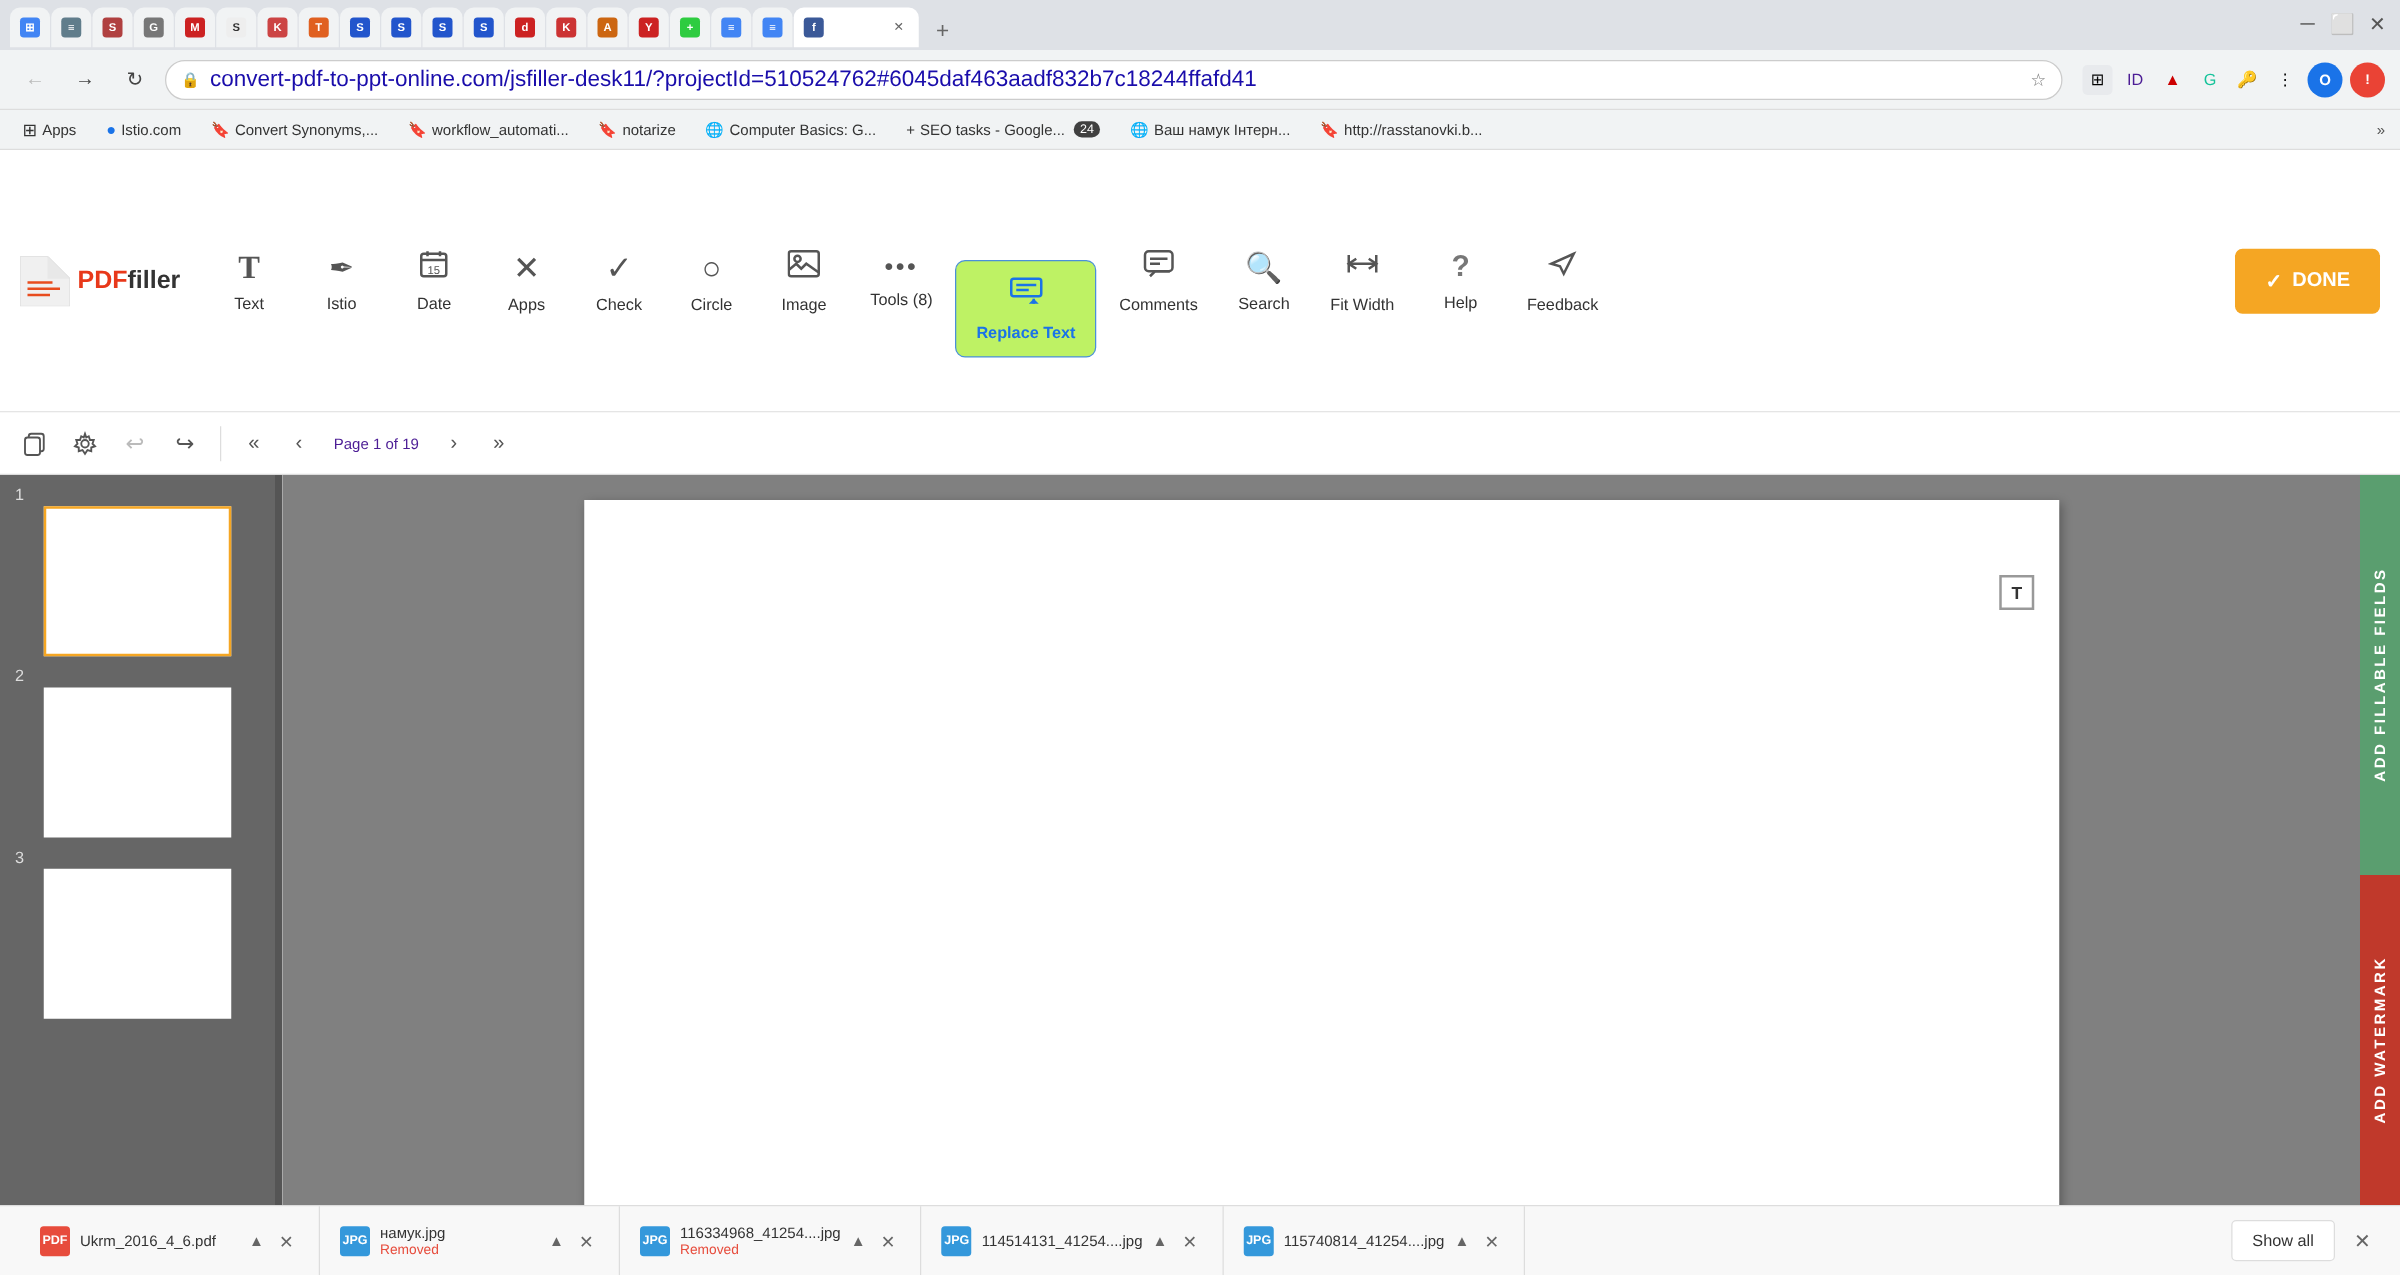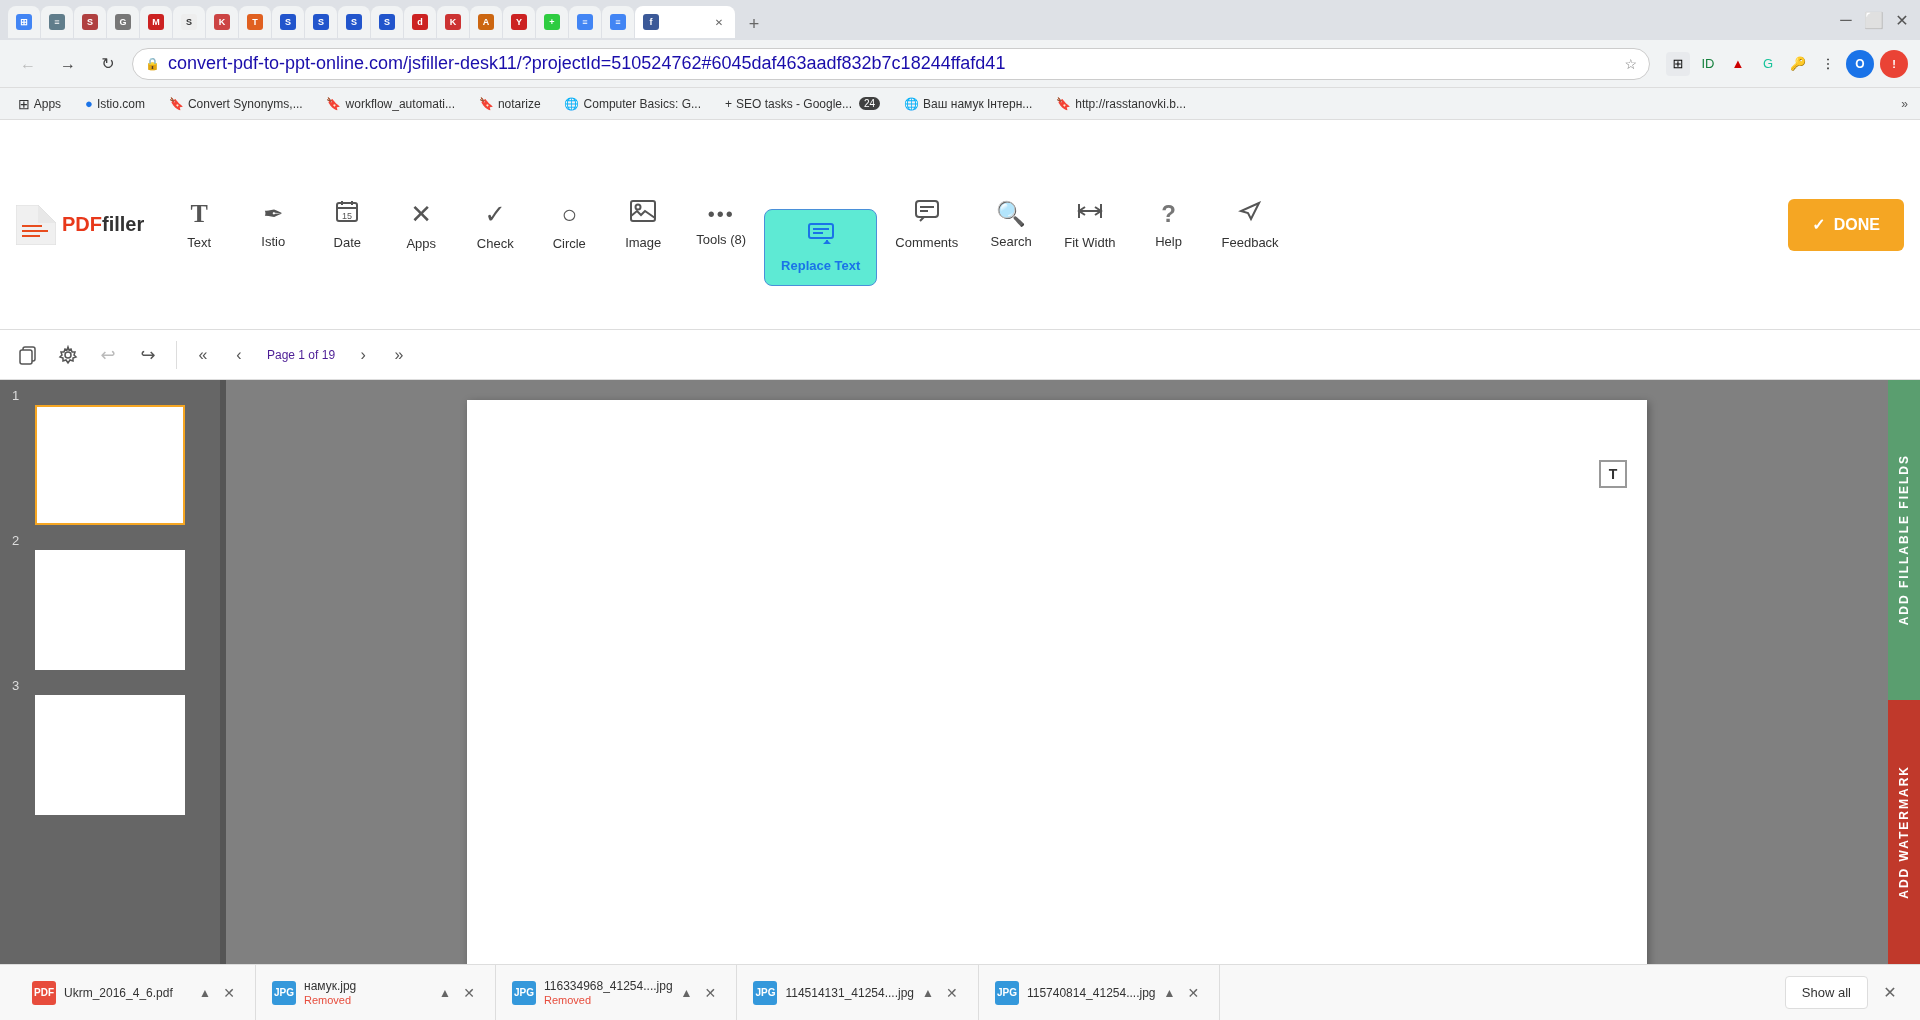--- a/index.html
+++ b/index.html
@@ -179,21 +179,21 @@
     <div class="nav-btn disabled">←</div>
     <div class="nav-btn">→</div>
     <div class="nav-btn">↻</div>
     <div class="address-bar">
       <span class="lock-icon">🔒</span>
       <span class="address-text">convert-pdf-to-ppt-online.com/jsfiller-desk11/?projectId=510524762#6045daf463aadf832b7c18244ffafd41</span>
       <span class="star-icon">☆</span>
     </div>
     <div class="extensions-area">
       <div class="ext-icon" style="background:#e8eaed;">⊞</div>
-      <div class="ext-icon" style="color:#15803d;">ID</div>
+      <div class="ext-icon" style="color:#4c1d95;">ID</div>
       <div class="ext-icon" style="color:#cc0000;">▲</div>
       <div class="ext-icon" style="color:#15c39a;">G</div>
       <div class="ext-icon" style="color:#175ddc;">🔑</div>
       <div class="ext-icon">⋮</div>
       <div class="profile-icon">O</div>
       <div class="red-circle">!</div>
     </div>
   </div>
 
   <div class="bookmarks-bar">
@@ -296,21 +296,21 @@
           <path d="M1 17 l6-5 4 4 4-4 10 7" stroke="#555" stroke-width="2" fill="none"></path>
         </svg>
       </span>
       <span class="label">Image</span>
     </button>
     <button class="tool-btn">
       <span class="icon" style="font-size:20px;letter-spacing:2px;">•••</span>
       <span class="label">Tools (8)</span>
     </button>
 
-    <button class="tool-btn replace-text" style="background:#5eead4;border:1.5px solid #4a90d9;border-radius:8px;padding:12px 16px;margin-top:45px;">
+    <button class="tool-btn replace-text" style="background:#bef264;border:1.5px solid #4a90d9;border-radius:8px;padding:12px 16px;margin-top:45px;">
       <span class="icon">
         <svg width="28" height="24" viewBox="0 0 28 24" fill="none">
           <rect x="2" y="2" width="24" height="14" rx="2" stroke="#1a73e8" stroke-width="2" fill="none"></rect>
           <line x1="6" y1="7" x2="22" y2="7" stroke="#1a73e8" stroke-width="2"></line>
           <line x1="6" y1="11" x2="16" y2="11" stroke="#1a73e8" stroke-width="2"></line>
           <path d="M20 18 L24 22 L16 22 Z" fill="#1a73e8"></path>
           <line x1="20" y1="18" x2="20" y2="22" stroke="#1a73e8" stroke-width="2"></line>
         </svg>
       </span>
       <span class="label" style="color:#1a73e8;font-weight:600;">Replace Text</span>

